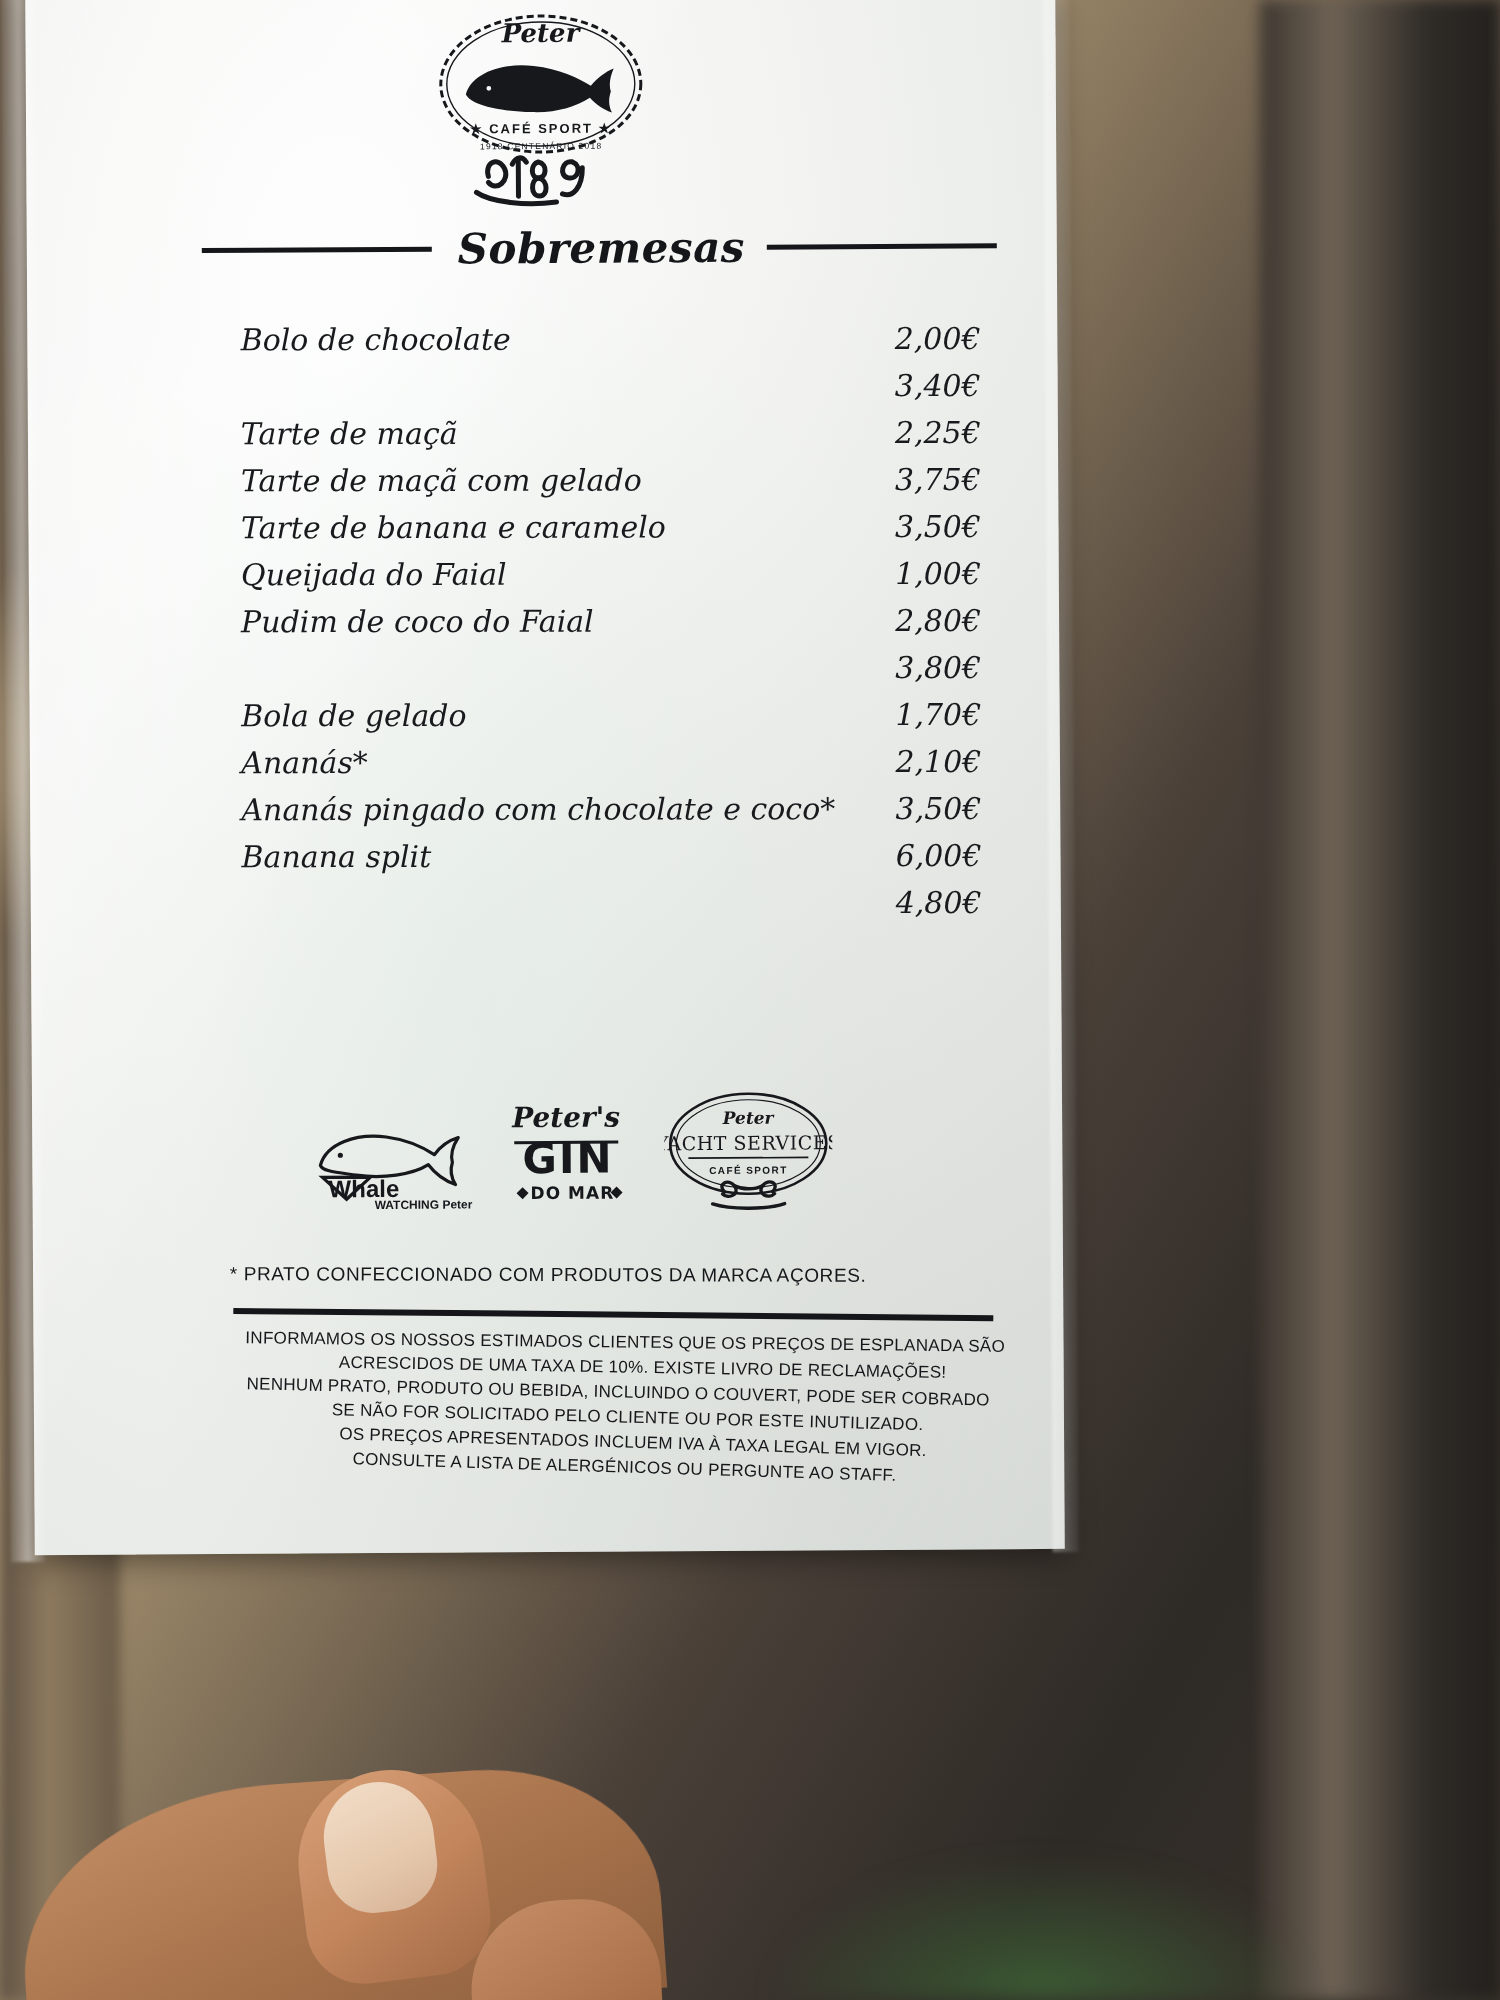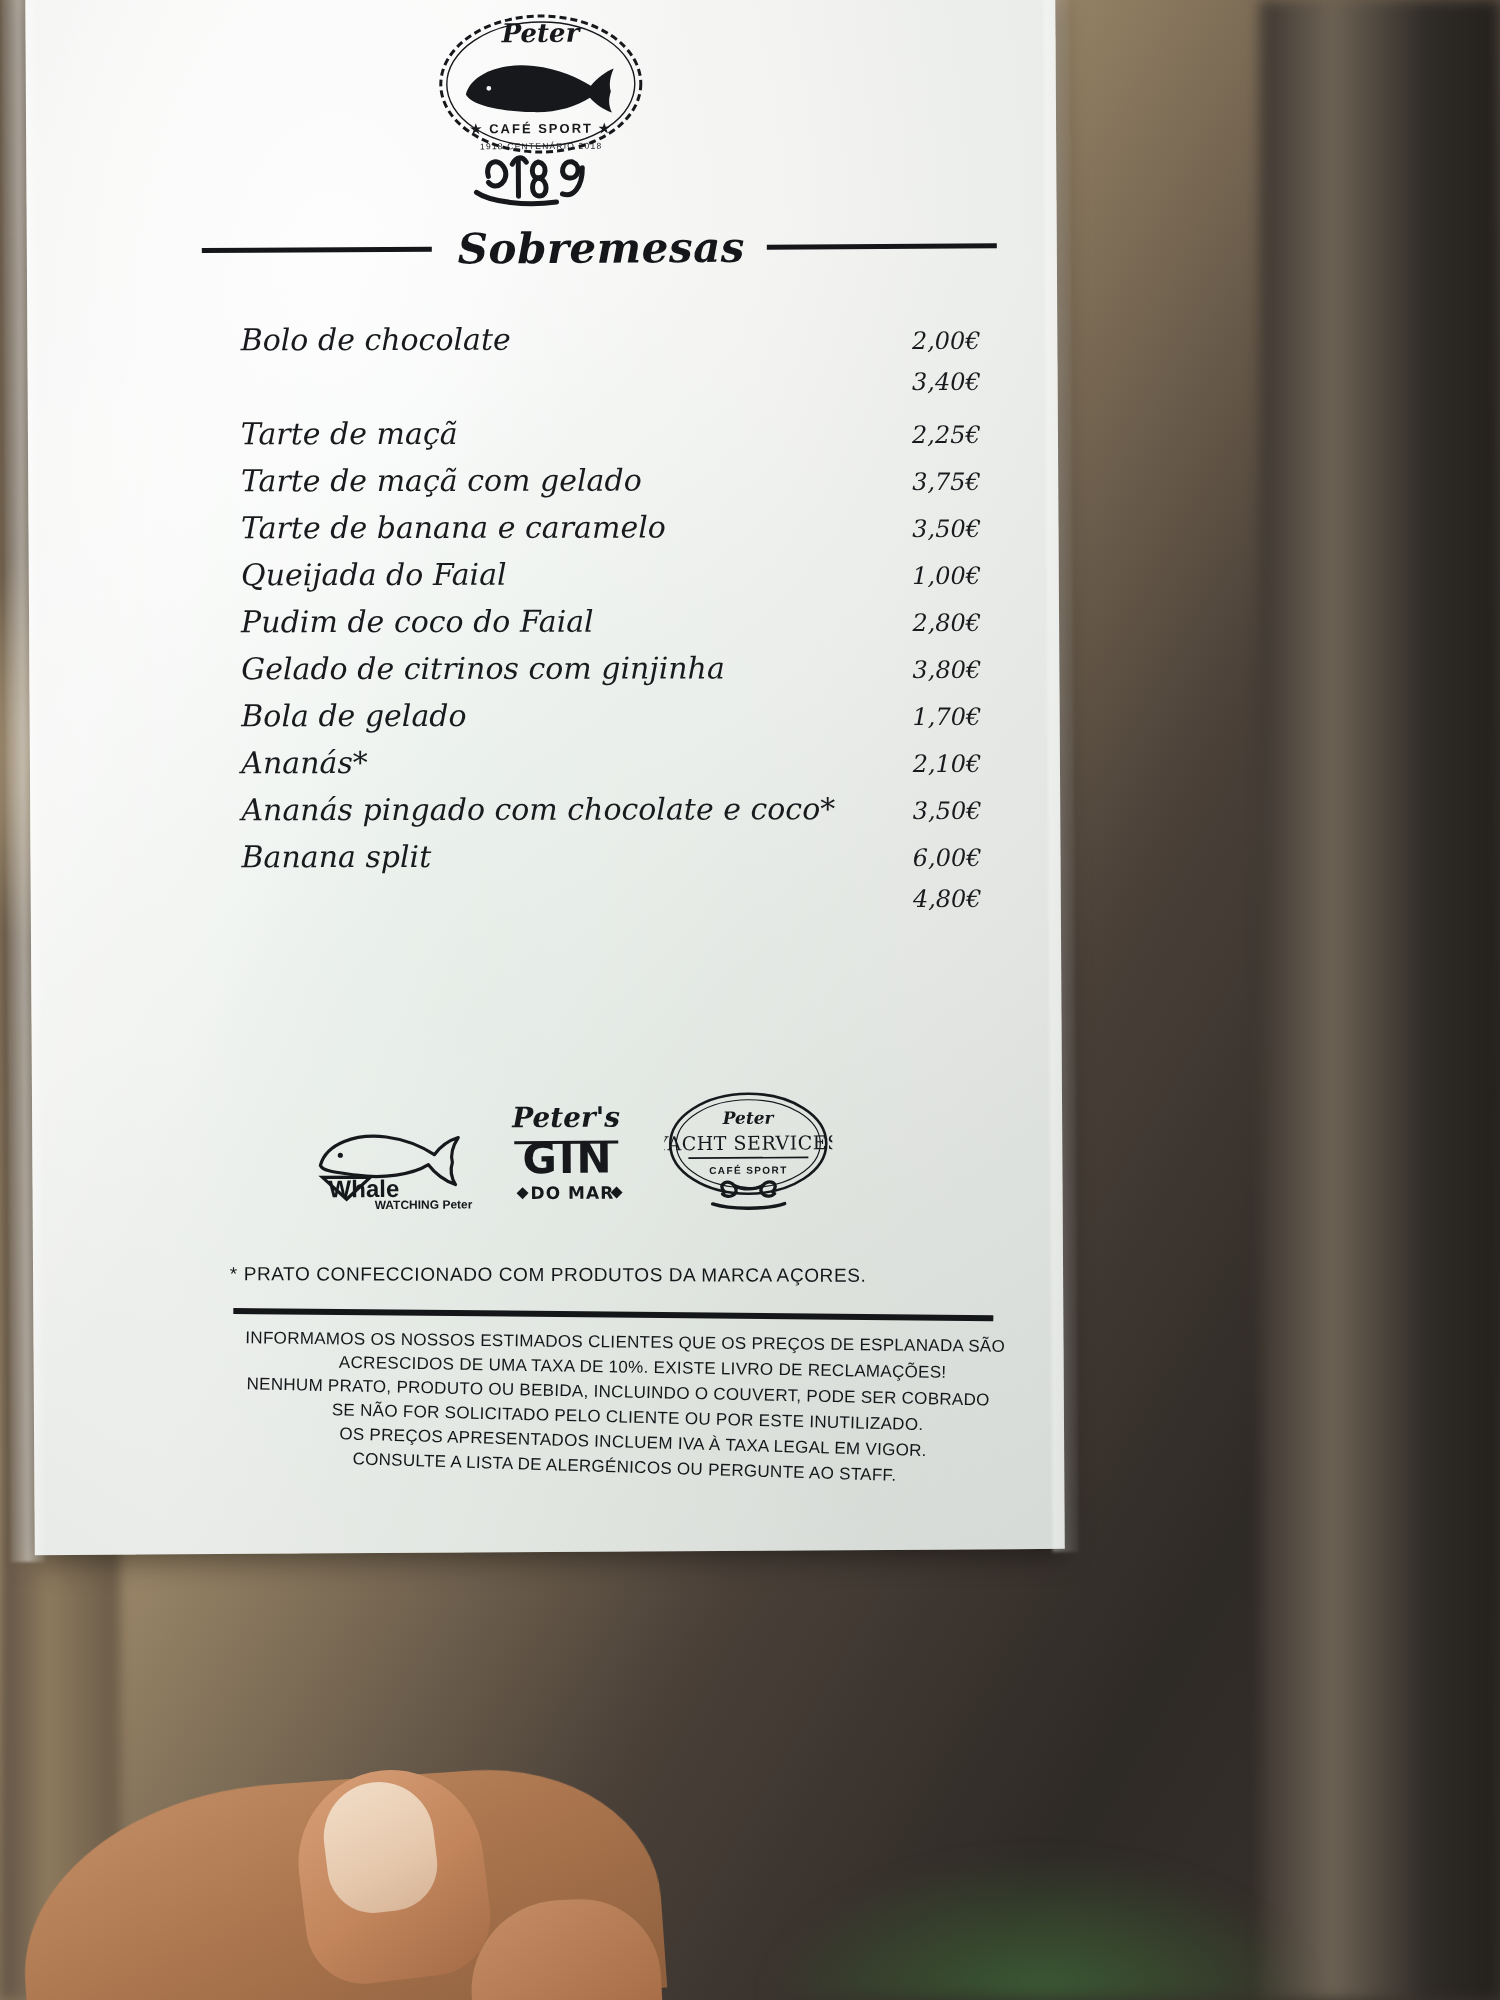--- a/index.html
+++ b/index.html
@@ -150,21 +150,21 @@
     font-family: "DejaVu Serif", serif;
     font-style: italic;
     font-size: 30px;
     color: #181a1d;
     white-space: nowrap;
   }
   .item-spacer { flex: 1 1 auto; }
   .item-price {
     font-family: "DejaVu Serif", serif;
     font-style: italic;
-    font-size: 24px;
+    font-size: 30px;
     color: #181a1d;
     width: 125px;
     text-align: right;
     white-space: nowrap;
   }
   
   .items { transform: rotate(0.25deg); }
 
   
   .brands {
@@ -343,21 +343,20 @@
         <span class="item-name">Queijada do Faial</span>
         <span class="item-spacer"></span>
         <span class="item-price">1,00€</span>
       </div>
       <div class="item-row">
         <span class="item-name">Pudim de coco do Faial</span>
         <span class="item-spacer"></span>
         <span class="item-price">2,80€</span>
       </div>
       <div class="item-row">
-        <span class="item-name">Gelado de citrinos com ginjinha</span>
         <span class="item-spacer"></span>
         <span class="item-price">3,80€</span>
       </div>
       <div class="item-row">
         <span class="item-name">Bola de gelado</span>
         <span class="item-spacer"></span>
         <span class="item-price">1,70€</span>
       </div>
       <div class="item-row">
         <span class="item-name">Ananás*</span>

